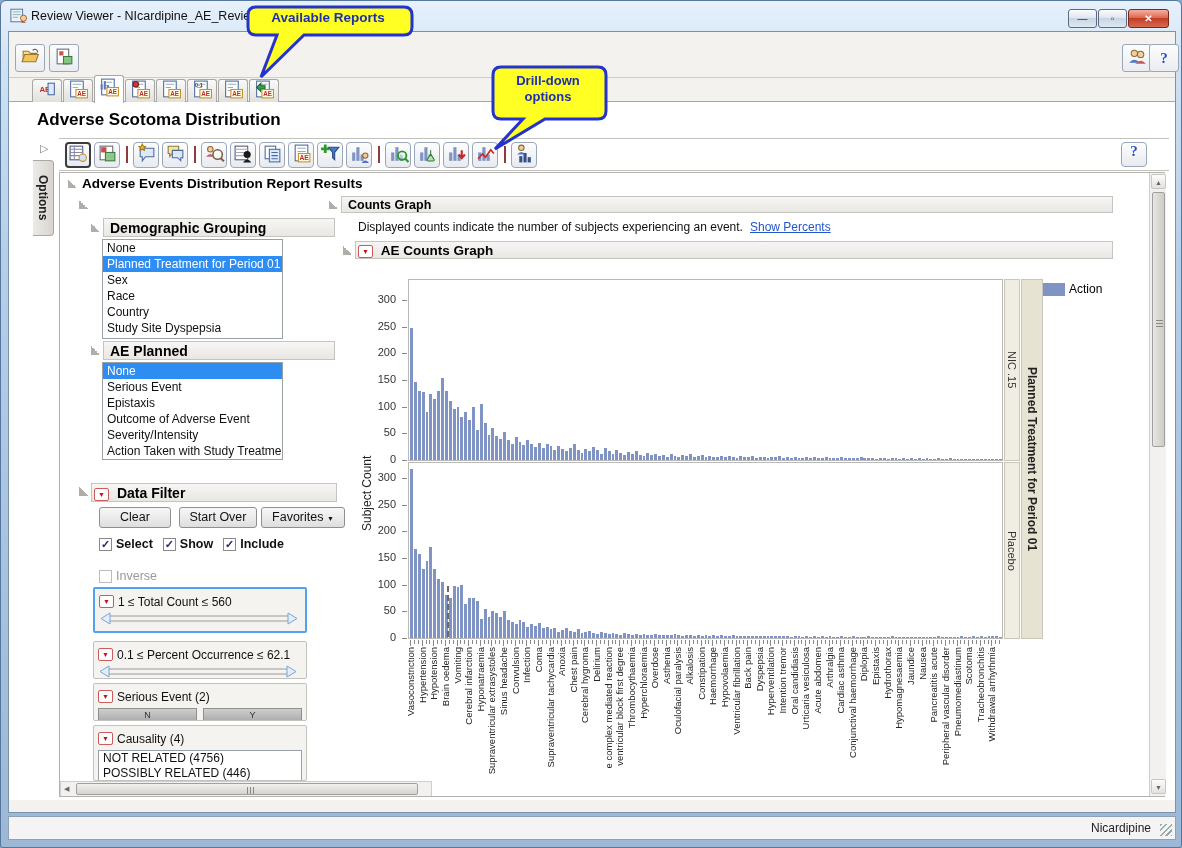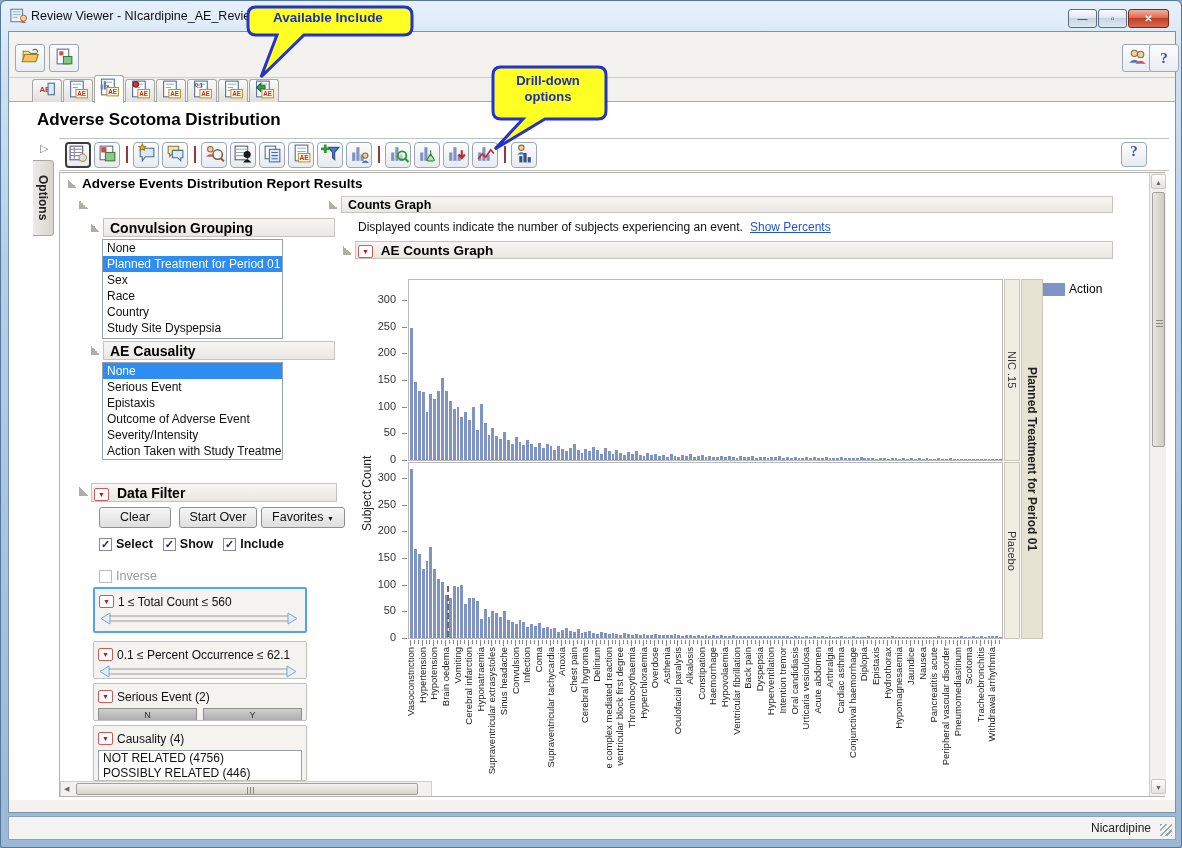--- a/index.html
+++ b/index.html
@@ -382,32 +382,32 @@
 
       <div class="viewport">
         <div class="rarea" id="rarea">
 
           <div class="results-title" style="left:22px; top:3px; position:absolute;">Adverse Events Distribution Report Results</div>
           <span class="tri" style="position:absolute; left:8px; top:6px;"></span>
 
           <span class="tri" style="position:absolute; left:19px; top:27px;"></span>
 
           <span class="tri" style="position:absolute; left:31px; top:50px;"></span>
-          <div class="hdrbar big" style="left:43px; top:45px; width:232px; position:absolute;">Convulsion Grouping</div>
+          <div class="hdrbar big" style="left:43px; top:45px; width:232px; position:absolute;">Demographic Grouping</div>
           <div class="listbox" style="left:42px; top:66px; height:100px;" id="list-demo">
               <div class="lrow">None</div>
               <div class="lrow sel">Planned Treatment for Period 01</div>
               <div class="lrow">Sex</div>
               <div class="lrow">Race</div>
               <div class="lrow">Country</div>
               <div class="lrow">Study Site Dyspepsia</div>
             </div>
 
           <span class="tri" style="position:absolute; left:31px; top:173px;"></span>
-          <div class="hdrbar big" style="left:43px; top:168px; width:232px; position:absolute;">AE Causality</div>
+          <div class="hdrbar big" style="left:43px; top:168px; width:232px; position:absolute;">AE Planned</div>
           <div class="listbox" style="left:42px; top:189px; height:98px;" id="list-stack">
               <div class="lrow sel">None</div>
               <div class="lrow">Serious Event</div>
               <div class="lrow">Epistaxis</div>
               <div class="lrow">Outcome of Adverse Event</div>
               <div class="lrow">Severity/Intensity</div>
               <div class="lrow">Action Taken with Study Treatmer</div>
             </div>
 
           <span class="tri" style="position:absolute; left:19px; top:314px;"></span>
@@ -1068,21 +1068,21 @@
             </div>
           <div class="sbtn" style="top:606px;">▼</div>
         </div>
       </div>
     </div>
   </div>
 
   <svg class="callout-svg" style="left:243px; top:2px;" width="182" height="82">
     <path d="M12,4 H160 Q168,4 168,12 V24 Q168,32 160,32 H60 L17,74 L33,32 H12 Q4,32 4,24 V12 Q4,4 12,4 Z" fill="#ffff24" stroke="#2333cc" stroke-width="3"></path>
   </svg>
-  <div class="callout-text" style="left:252px; top:9px; width:150px; font-size:13.5px;">Available Include</div>
+  <div class="callout-text" style="left:252px; top:9px; width:150px; font-size:13.5px;">Available Reports</div>
 
   <svg class="callout-svg" style="left:488px; top:62px;" width="126" height="94">
     <path d="M12,4 H109 Q117,4 117,12 V48 Q117,56 109,56 H56 L6,86 L34,56 H12 Q4,56 4,48 V12 Q4,4 12,4 Z" fill="#ffff24" stroke="#2333cc" stroke-width="3"></path>
   </svg>
   <div class="callout-text" style="left:497px; top:72px; width:100px; font-size:13px; line-height:16px;">
     <div>Drill-down</div>
     <div>options</div>
   </div>
 
   <div class="statusbar">

